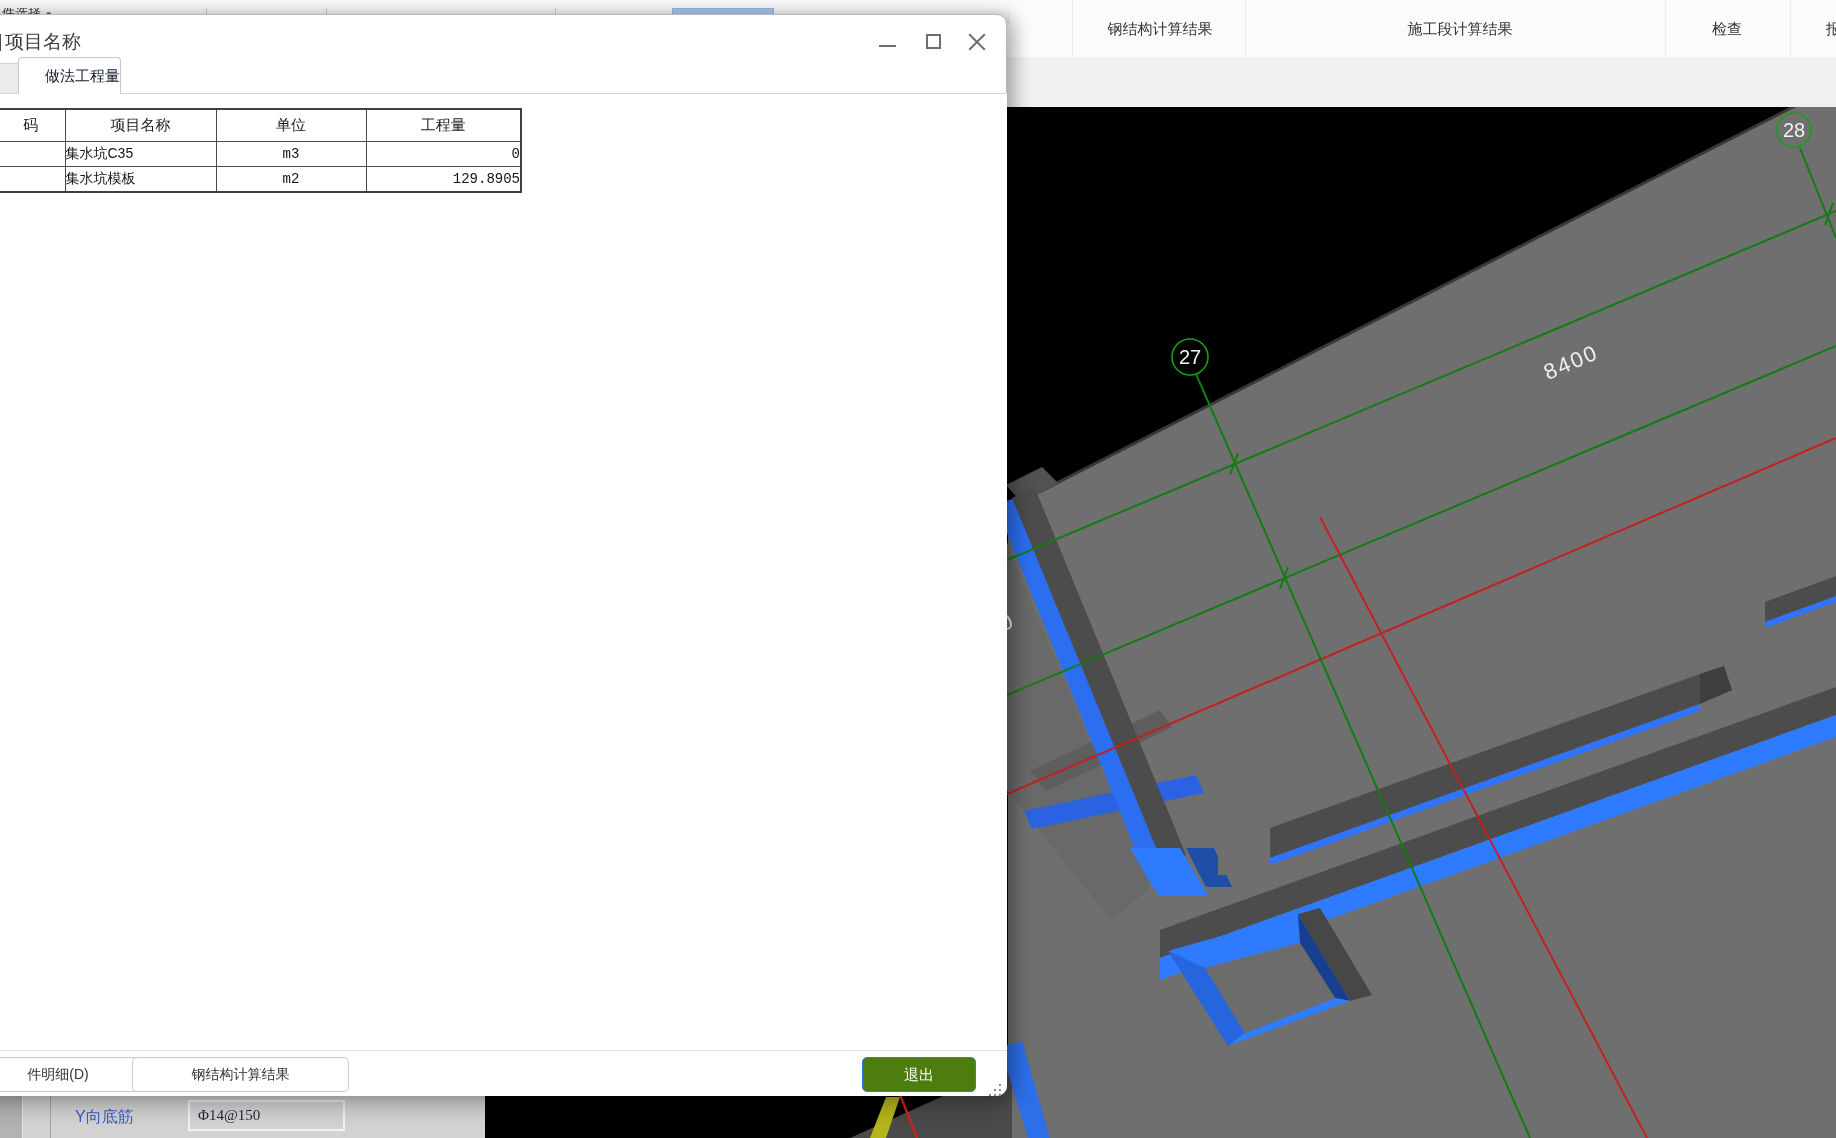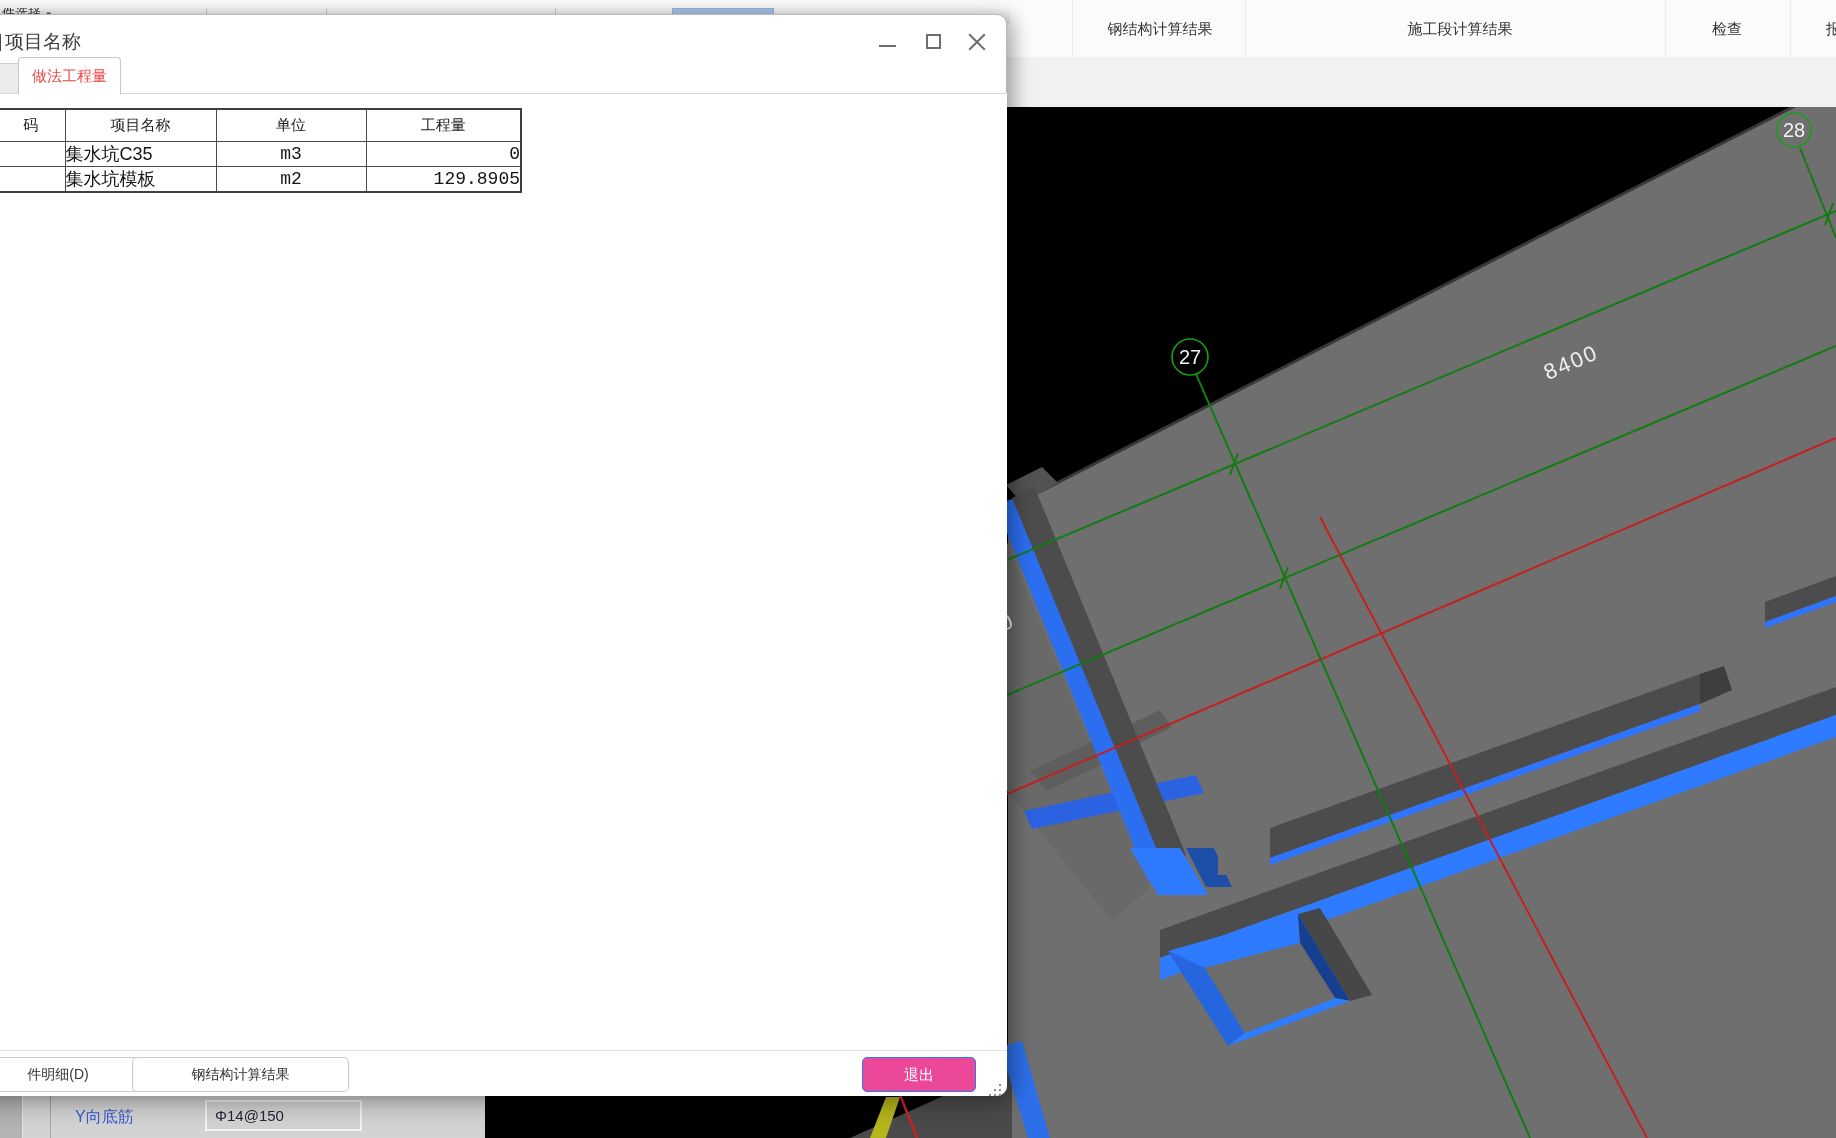--- a/index.html
+++ b/index.html
@@ -35,50 +35,50 @@
   .wb-close{left:1006px;}
   .wb-close::before,.wb-close::after{content:"";position:absolute;left:-1px;top:10px;width:22px;height:2px;background:#6e6e6e;}
   .wb-close::before{transform:rotate(45deg);} .wb-close::after{transform:rotate(-45deg);}
 
   .tabbar{position:absolute;left:0;top:42px;width:1047px;height:37px;}
   .tabbar::after{content:"";position:absolute;left:0;bottom:0;width:100%;height:1px;background:#d8d8d8;}
   .tab-partial{position:absolute;left:18px;top:6px;width:39px;height:31px;background:#ececec;
                border:1px solid #cfcfcf;border-bottom:none;border-radius:0 4px 0 0;}
   .tab-active{position:absolute;left:57px;top:0;width:103px;height:37px;background:#fff;
               border:1px solid #c8c8c8;border-bottom:none;border-radius:4px 4px 0 0;box-sizing:border-box;
-              font-size:15px;color:#ef4444;text-align:center;line-height:36px;z-index:1;}
+              font-size:15px;color:#0f172a;text-align:right;line-height:36px;z-index:1;}
   .dlg-body{position:absolute;left:1px;top:79px;width:1045px;height:956px;background:#fff;overflow:visible;}
 
   table.qty{position:absolute;left:-52px;top:14px;border-collapse:collapse;table-layout:fixed;
             border:2px solid #3f3f3f;}
   table.qty th,table.qty td{border:1px solid #4a4a4a;padding:0;overflow:hidden;white-space:nowrap;}
   table.qty th{height:31px;font-weight:normal;font-size:15px;color:#1a1a1a;}
-  table.qty td{height:24px;font-size:18px;color:#141414;margin-left:25px;}
+  table.qty td{height:24px;font-size:14px;color:#141414;margin-left:25px;}
   .c0{width:154px;} .c1{width:151px;} .c2{width:150px;} .c3{width:155px;}
   th.h-code span{display:inline-block;padding-left:85px;}
   td.cell-name{padding-left:4px;}
   td.cell-unit{text-align:center;font-family:"Liberation Mono","DejaVu Sans Mono",monospace;font-size:12px;}
   td.cell-qty{text-align:right;padding-right:5px;font-family:"Liberation Mono","DejaVu Sans Mono",monospace;font-size:13px;}
 
   .btnbar{position:absolute;left:1px;top:1035px;width:1045px;height:45px;border-top:1px solid #e0e0e0;background:#fff;border-radius:0 0 10px 10px;}
   .pushbtn{position:absolute;top:6px;height:35px;background:#fff;border:1px solid #c9c9c9;border-radius:5px;
            font-size:14px;color:#333;text-align:center;line-height:33px;box-sizing:border-box;}
   .btn-detail{left:10px;width:172px;}
   .btn-export{left:170px;width:217px;}
-  .btn-exit{left:900px;width:114px;background:#ec4899;border:1px solid #2e7ce0;color:#fff;font-size:15px;}
+  .btn-exit{left:900px;width:114px;background:#4d7c0f;border:1px solid #2e7ce0;color:#fff;font-size:15px;}
   .grip{position:absolute;left:1028px;top:1069px;width:14px;height:14px;}
   .grip i{position:absolute;width:2px;height:2px;background:#8a8a8a;}
 
   
   .panel{position:absolute;left:0;top:1095px;width:485px;height:43px;background:#d3d3d3;z-index:4;
          border-top:1px solid #f6f6f6;}
   .panel-leftstrip{position:absolute;left:0;top:0;width:22px;height:43px;background:#b3b3b3;border-right:1px solid #e6e6e6;}
   .panel-div{position:absolute;left:50px;top:0;width:1px;height:43px;background:#a5a5a5;}
   .panel-label{position:absolute;left:75px;top:11px;font-size:16px;color:#3a5bd0;}
-  .panel-cell{position:absolute;left:205px;top:4px;width:157px;height:31px;border:2px solid #f3f3f3;box-sizing:border-box;}
+  .panel-cell{position:absolute;left:188px;top:4px;width:157px;height:31px;border:2px solid #f3f3f3;box-sizing:border-box;font-family:Liberation Serif, serif;}
   .panel-value{position:absolute;left:8px;top:5px;font-size:15px;color:#25253a;}
 </style>
 </head>
 <body>
 
 <div id="screen">
 
   <div class="ribbon">
     <div class="ribbon-sep" style="left:1072px"></div>
     <div class="ribbon-sep" style="left:1245px"></div>

